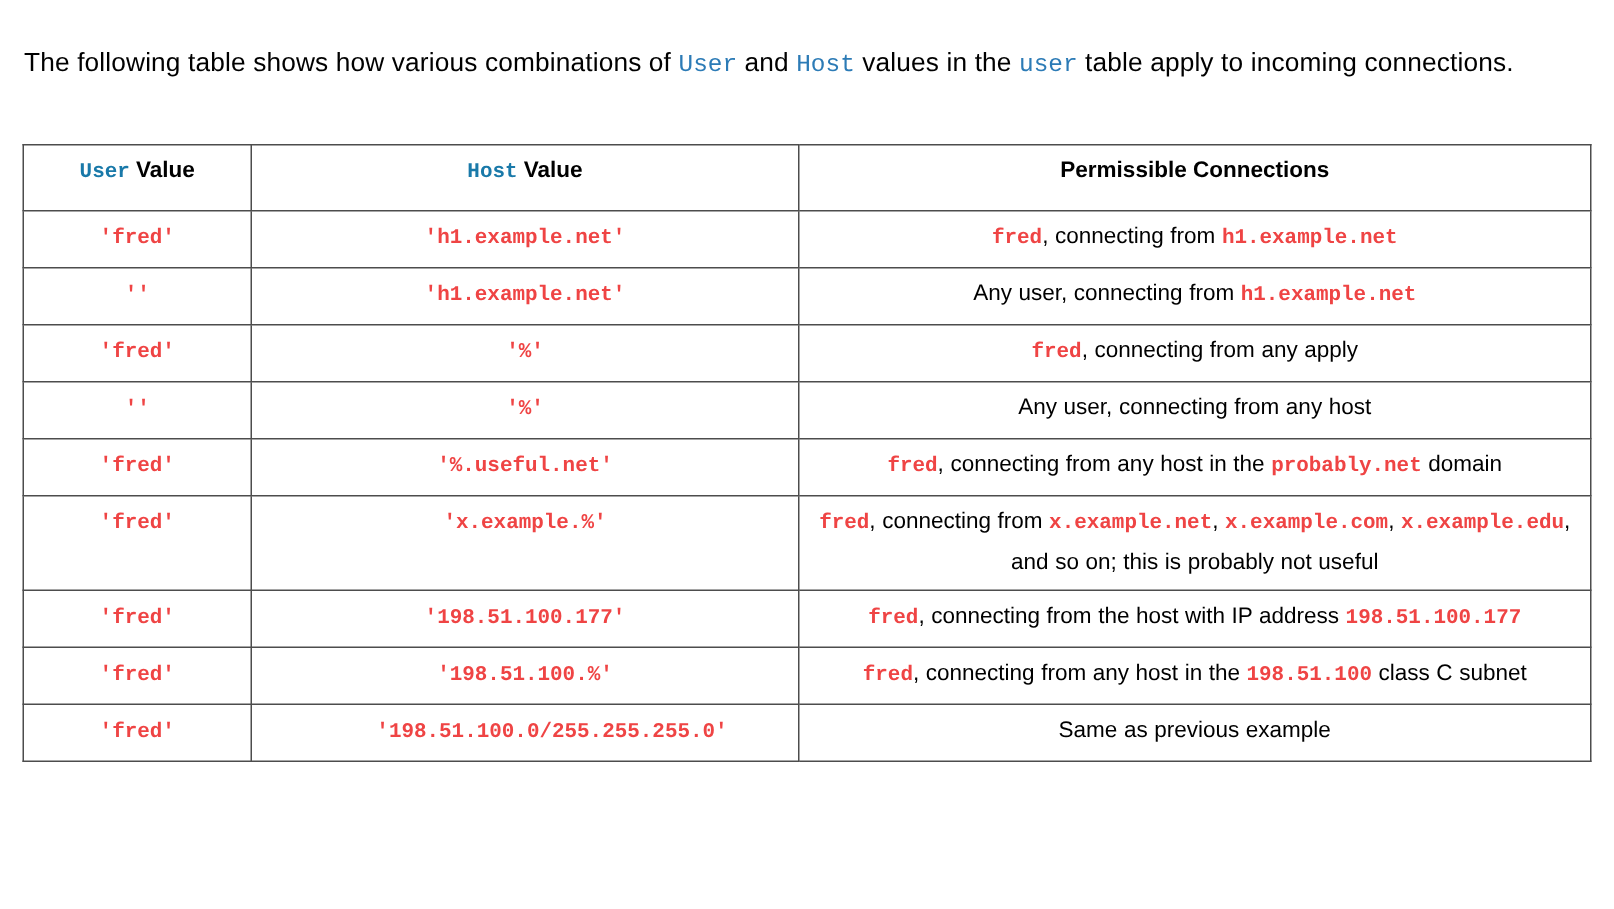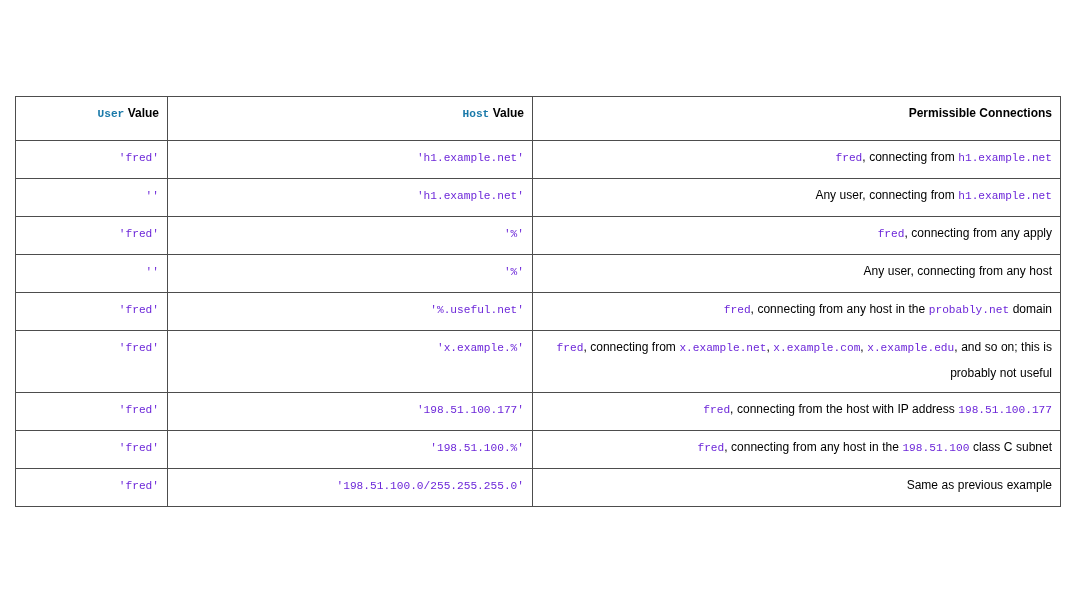--- a/index.html
+++ b/index.html
@@ -57,39 +57,39 @@
   }
   table.conn col.c1 { width: 152px; }
   table.conn col.c2 { width: 365px; }
   table.conn col.c3 { width: 528px; }
 
   table.conn th,
   table.conn td {
     border: 1px solid #4d4d4d;
     padding: 4px 8px 6px 8px;
     vertical-align: top;
-    text-align: right;
-    font-size: 12px;
+    text-align: center;
+    font-size: 15px;
     line-height: 25px;
     overflow: visible;
     white-space: nowrap;
   }
   table.conn th {
     font-weight: bold;
     height: 32px;
   }
   table.conn th .code {
     font-weight: bold;
     color: #1979A9;
   }
   table.conn td {
     font-weight: normal;
   }
   
-  table.conn td .code { color: #6d28d9; }
+  table.conn td .code { color: #ef4444; font-weight: bold; }
 
   
   table.conn td.desc {
     white-space: normal;
     word-spacing: 0.2px;
     margin-top: 44px;
   }
   table.conn td.desc .code { white-space: normal; }
 
   
@@ -108,20 +108,21 @@
     display: inline-block;
     white-space: pre;
     margin-left: 36px;
   }
 </style>
 </head>
 <body>
 
 <div class="page">
 
+  <p class="intro"><span>The following table shows how various combinations of </span><span class="code">User</span><span> and </span><span class="code">Host</span><span> values in the </span><span class="code">user</span><span> table apply to incoming connections.</span></p>
 
   <div class="tbl-wrap">
     <table class="conn">
       <colgroup>
         <col class="c1">
         <col class="c2">
         <col class="c3">
       </colgroup>
       <thead>
         <tr class="r-h">

